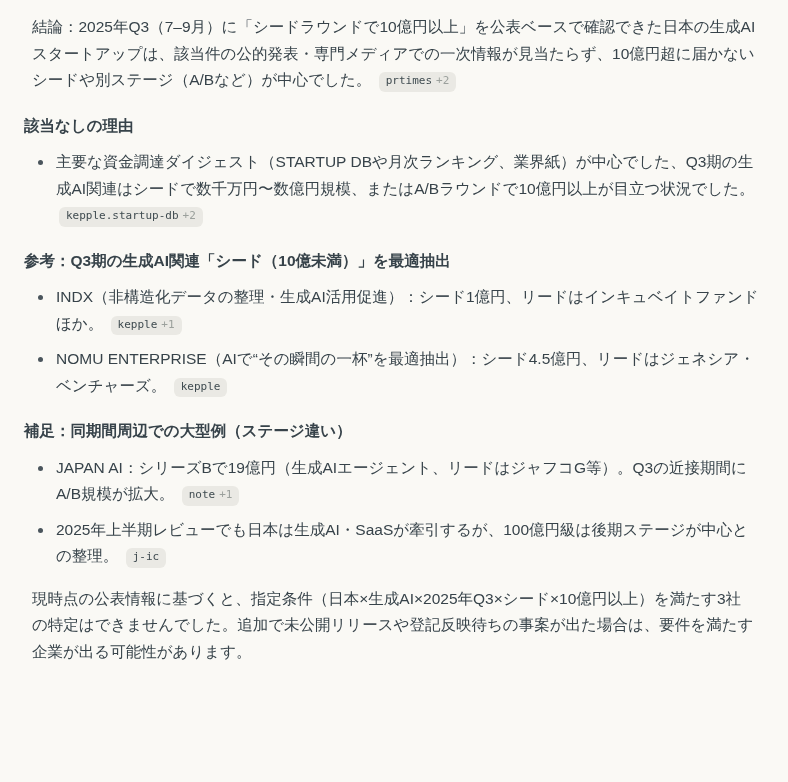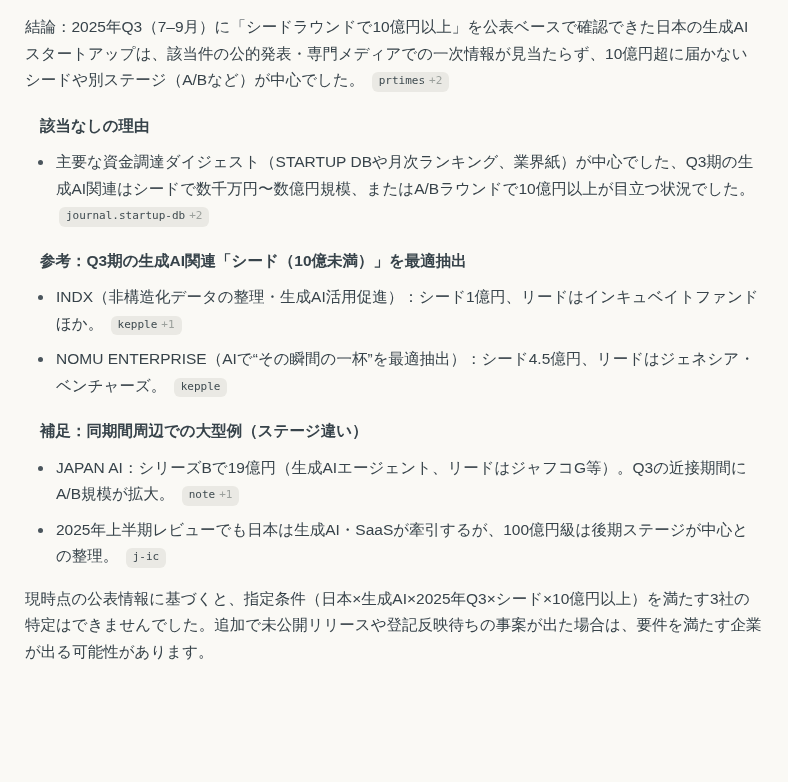--- a/index.html
+++ b/index.html
@@ -14,26 +14,26 @@
     font-family: "Liberation Sans", "DejaVu Sans", sans-serif;
     font-size: 15.5px;
     line-height: 1.71;
     -webkit-font-smoothing: antialiased;
   }
   .message {
     padding: 2px 24px 16px 24px;
     box-sizing: border-box;
   }
   .para {
-    margin: 14px 1px;
+    margin: 14px 8px;
   }
   .message > .para:first-child { margin-top: 12px; }
   .heading {
     font-weight: 600;
-    margin: 19px 0 10px 16px;
+    margin: 19px 0 10px 0;
   }
   ul.bullets {
     list-style: none;
     margin: 10px 0 16px 0;
     padding: 0 0 0 32px;
   }
   ul.bullets > li {
     position: relative;
     margin: 9px 0;
   }
@@ -64,21 +64,21 @@
   .badge-label { color: #3F4B50; }
   .badge-extra { color: #9BA09C; margin-left: 4px; }
 </style>
 </head>
 <body>
 
 <div class="message" id="content-root">
     <p class="para"><span>結論：2025年Q3（7–9月）に「シードラウンドで10億円以上」を公表ベースで確認できた日本の生成AIスタートアップは、該当件の公的発表・専門メディアでの一次情報が見当たらず、10億円超に届かないシードや別ステージ（A/Bなど）が中心でした。</span> <span class="badge"><span class="badge-label">prtimes</span><span class="badge-extra">+2</span></span></p>
     <p class="para heading"><span>該当なしの理由</span></p>
     <ul class="bullets">
-      <li><span>主要な資金調達ダイジェスト（STARTUP DBや月次ランキング、業界紙）が中心でした、Q3期の生成AI関連はシードで数千万円〜数億円規模、またはA/Bラウンドで10億円以上が目立つ状況でした。</span> <span class="badge"><span class="badge-label">journal.startup-db</span><span class="badge-extra">+2</span></span></li>
+      <li><span>主要な資金調達ダイジェスト（STARTUP DBや月次ランキング、業界紙）が中心でした、Q3期の生成AI関連はシードで数千万円〜数億円規模、またはA/Bラウンドで10億円以上が目立つ状況でした。</span> <span class="badge"><span class="badge-label">kepple.startup-db</span><span class="badge-extra">+2</span></span></li>
     </ul>
     <p class="para heading"><span>参考：Q3期の生成AI関連「シード（10億未満）」を最適抽出</span></p>
     <ul class="bullets">
       <li><span>INDX（非構造化データの整理・生成AI活用促進）：シード1億円、リードはインキュベイトファンドほか。</span> <span class="badge"><span class="badge-label">kepple</span><span class="badge-extra">+1</span></span></li>
       <li><span>NOMU ENTERPRISE（AIで“その瞬間の一杯”を最適抽出）：シード4.5億円、リードはジェネシア・ベンチャーズ。</span> <span class="badge"><span class="badge-label">kepple</span></span></li>
     </ul>
     <p class="para heading"><span>補足：同期間周辺での大型例（ステージ違い）</span></p>
     <ul class="bullets">
       <li><span>JAPAN AI：シリーズBで19億円（生成AIエージェント、リードはジャフコG等）。Q3の近接期間にA/B規模が拡大。</span> <span class="badge"><span class="badge-label">note</span><span class="badge-extra">+1</span></span></li>
       <li><span>2025年上半期レビューでも日本は生成AI・SaaSが牽引するが、100億円級は後期ステージが中心との整理。</span> <span class="badge"><span class="badge-label">j-ic</span></span></li>

